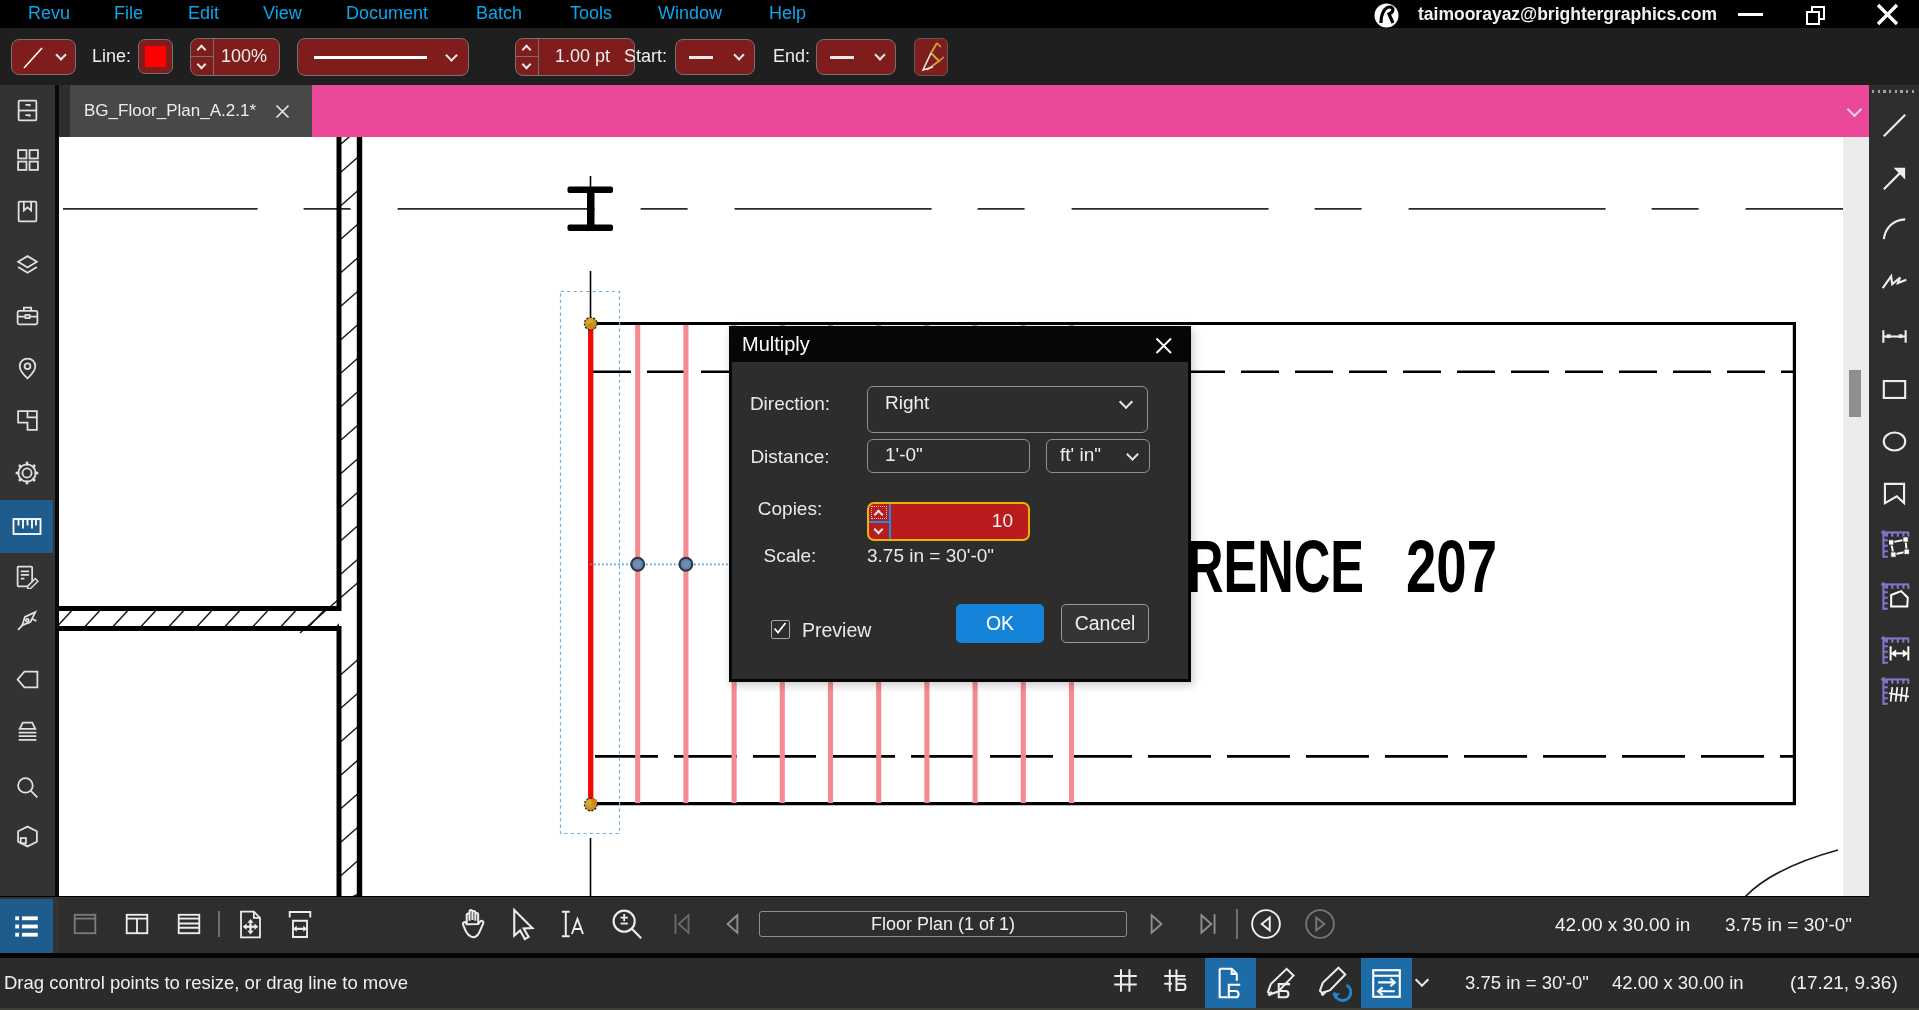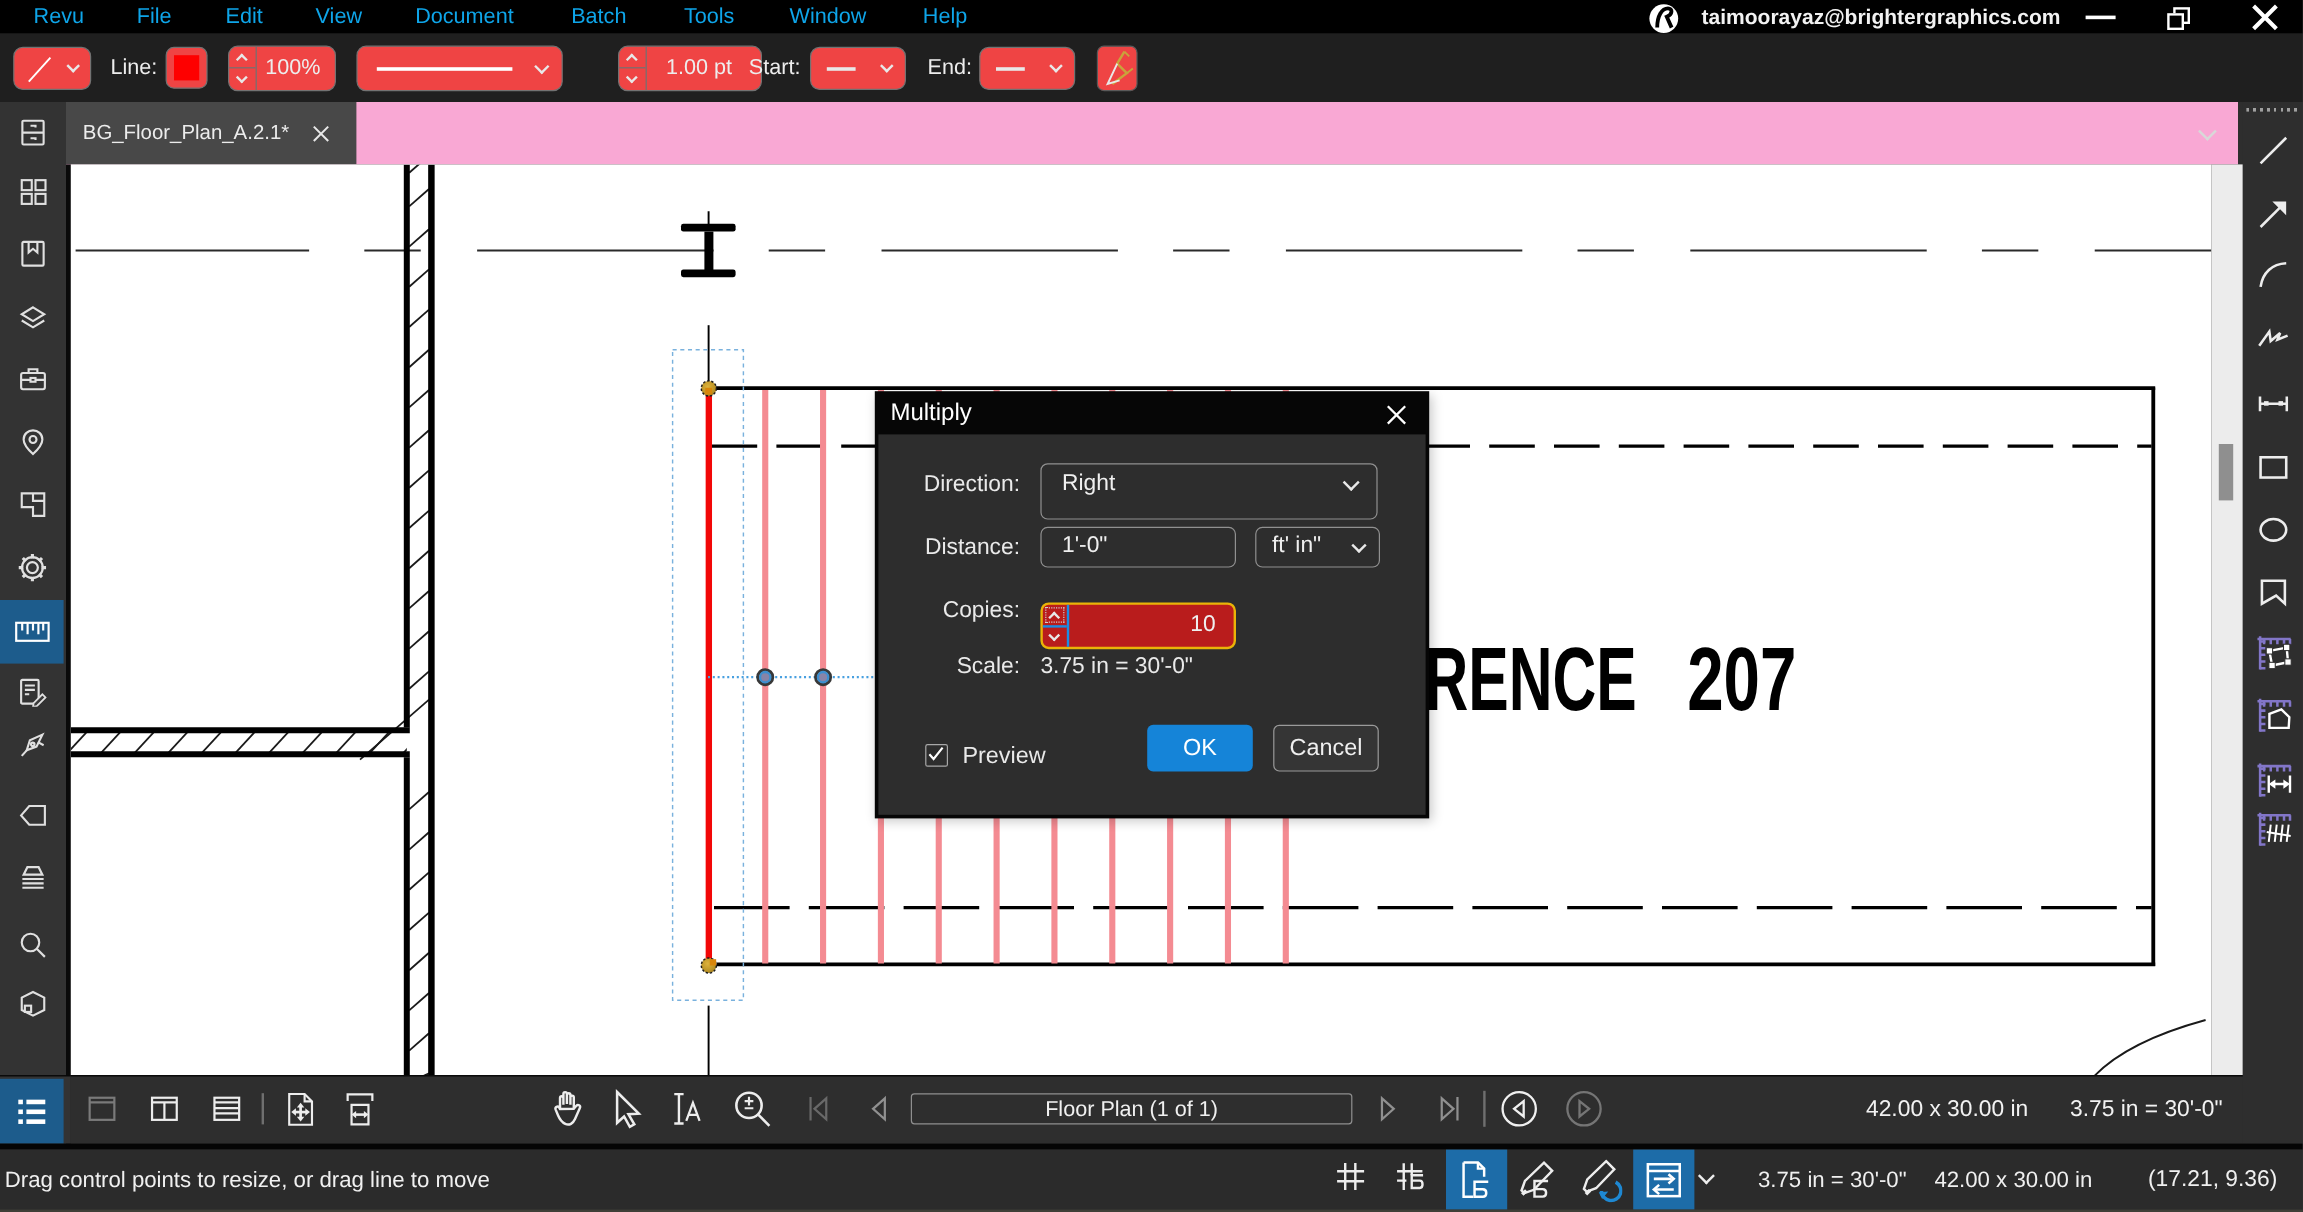--- a/index.html
+++ b/index.html
@@ -5,44 +5,44 @@
   * { margin:0; padding:0; box-sizing:border-box; }
   html,body { width:1919px; height:1010px; overflow:hidden; background:#2e2e2e;
     font-family:"Liberation Sans", sans-serif; }
   .abs { position:absolute; }
   #stage { position:relative; width:1919px; height:1010px; }
   
   #menubar { left:0; top:0; width:1919px; height:28px; background:#000; }
   #menubar span.mi { position:absolute; top:3px; font-size:18px; color:#0ea5e9; }
   
   #toolbar { left:0; top:28px; width:1919px; height:57px; background:#1f1f1f; }
-  .tbx { position:absolute; border:1px solid #727272; border-radius:8px; background:#ef4444; }
+  .tbx { position:absolute; border:1px solid #727272; border-radius:8px; background:#7f1d1d; }
   .tlabel { position:absolute; color:#ededed; font-size:18px; top:18px; }
   
   #sidebar { left:0; top:85px; width:55px; height:868px; background:#333333; }
   #sidesep { left:55px; top:85px; width:4px; height:868px; background:#0a0a0a; }
-  #tabbar { left:55px; top:85px; width:1810px; height:52px; background:#f9a8d4;text-decoration:underline; }
+  #tabbar { left:70px; top:85px; width:1810px; height:52px; background:#ec4899;text-decoration:underline; }
   #tab1 { position:absolute; left:0; top:0; width:242px; height:52px; background:#484848; color:#ececec; font-size:17px; }
   #canvas { left:59px; top:137px; width:1784px; height:759px; background:#ffffff; overflow:hidden; }
   #scrolltrack { left:1843px; top:137px; width:26px; height:759px; background:#ececec; }
   #scrollthumb { left:1849px; top:370px; width:12px; height:47px; background:#8f8f8f; }
   #rightbar { left:1869px; top:85px; width:50px; height:868px; background:#2e2e2e; }
   #bottombar { left:59px; top:896px; width:1810px; height:57px; background:#2e2e2e; border-top:1px solid #000; }
   #bottomleft { left:0; top:896px; width:59px; height:57px; background:#333333; border-top:1px solid #000; }
   #bluelist { left:0; top:899px; width:53px; height:54px; background:#1d5c8c; }
   #botsep { left:0; top:953px; width:1919px; height:5px; background:#050505; }
   #statusbar { left:0; top:958px; width:1919px; height:50px; background:#2b2b2b; color:#f0f0f0; }
   #taskstrip { left:0; top:1008px; width:1919px; height:2px; background:#3f3f37; }
   .bbtxt { position:absolute; font-size:19px; color:#f2f2f2; }
   
   #dialog { left:729px; top:326px; width:462px; height:356px; background:#060606;
     box-shadow:2px 3px 9px rgba(0,0,0,0.22); }
   #dlgbody { position:absolute; left:3px; top:36px; width:456px; height:317px; background:#2d2d2d; }
   #dlgtitle { position:absolute; left:0; top:0; width:462px; height:36px; color:#fff; font-size:20px; }
-  .dlabel { position:absolute; color:#e9e9e9; font-size:19px; text-align:right; width:120px; right:341px; }
+  .dlabel { position:absolute; color:#e9e9e9; font-size:19px; text-align:center; width:120px; right:341px; }
   .dctl { position:absolute; border:1px solid #909090; border-radius:6px; background:#2d2d2d;
     color:#efefef; font-size:19px; }
   .chev { position:absolute; width:10px; height:10px; border-left:2px solid #e8e8e8;
     border-bottom:2px solid #e8e8e8; transform:rotate(-45deg); }
 </style>
 </head>
 <body>
 <div id="stage">
 
   <div class="abs" id="menubar">

